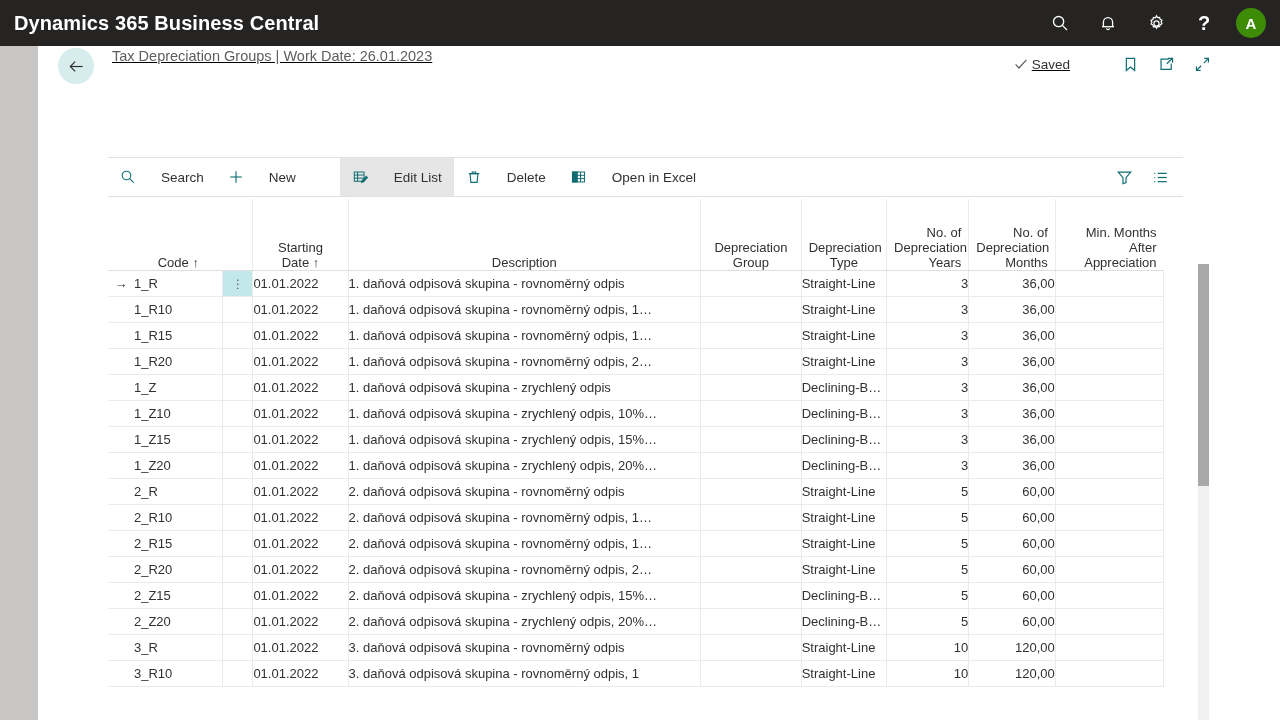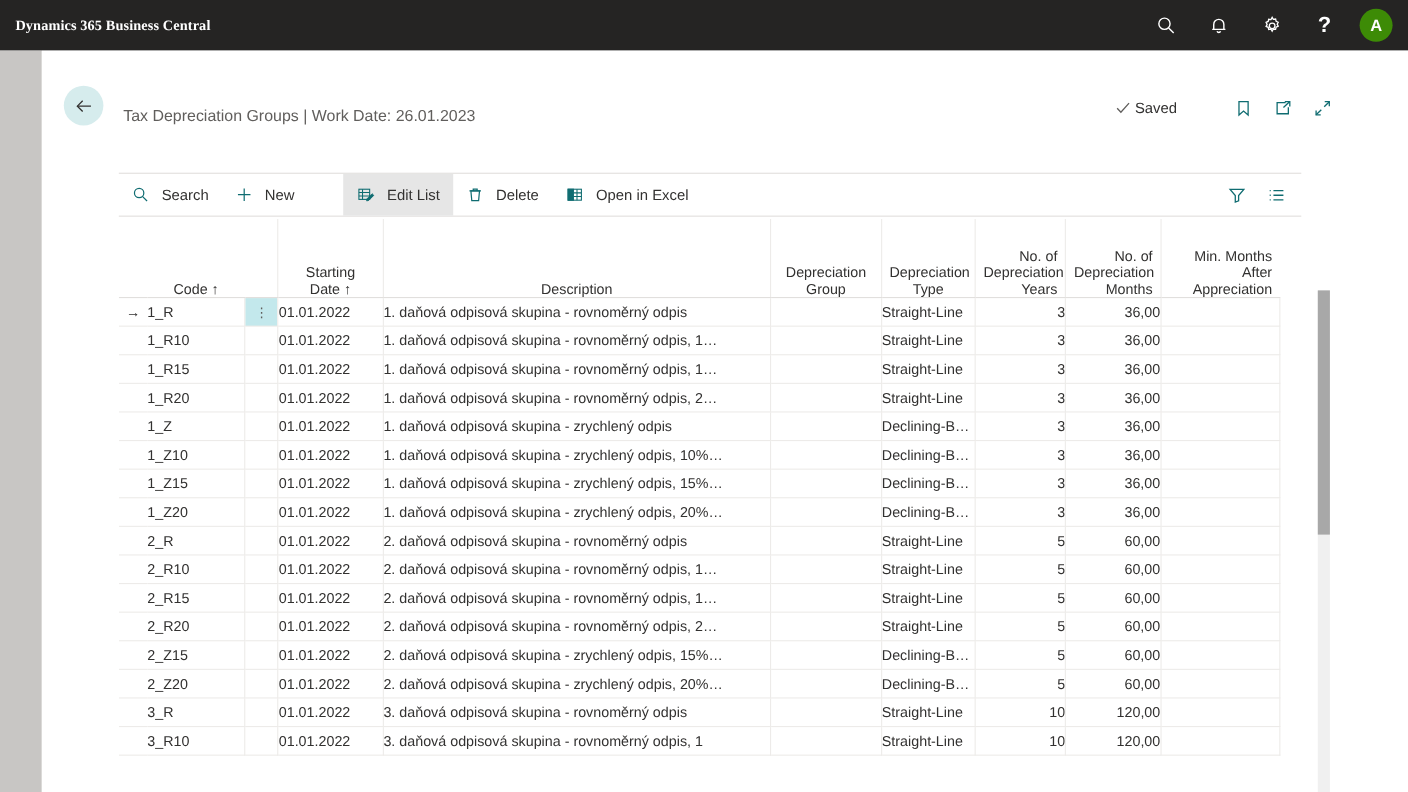--- a/index.html
+++ b/index.html
@@ -12,26 +12,25 @@
 
   
   .appbar {
     position: absolute; top: 0; left: 0;
     width: 1280px; height: 46px;
     background: #252423;
     display: flex; align-items: center;
   }
   .app-title {
     color: #ffffff;
-    font-size: 13px;
+    font-size: 20px;
     font-weight: bold;
     margin-left: 14px;
     letter-spacing: .1px;
     white-space: nowrap;
-    font-family: Liberation Serif, serif;
   }
   .appbar-right {
     margin-left: auto;
     display: flex; align-items: center;
     height: 46px;
     padding-right: 14px;
   }
   .appbar-btn {
     width: 48px; height: 46px;
     display: flex; align-items: center; justify-content: center;
@@ -55,23 +54,23 @@
     background: #c8c6c4;
   }
   .page {
     position: absolute; top: 46px; left: 38px;
     width: 1242px; height: 674px;
     background: #ffffff;
   }
 
   
   .page-header {
-    position: absolute; top: 16px; left: 20px;
+    position: absolute; top: 2px; left: 20px;
     width: 1160px; height: 52px;
-    display: flex; align-items: flex-end;
+    display: flex; align-items: flex-start; text-decoration: underline;
   }
   .back-btn {
     width: 36px; height: 36px; border-radius: 50%;
     background: #d6eced;
     display: flex; align-items: center; justify-content: center;
     flex: 0 0 auto;
   }
   .page-title {
     margin-left: 18px;
     font-size: 14.5px;
@@ -103,21 +102,21 @@
     border-top: 1px solid #e1dfdd;
     border-bottom: 1px solid #e1dfdd;
     display: flex; align-items: stretch;
   }
   .tb-item {
     display: flex; align-items: center;
     padding: 0 12px;
     font-size: 13.5px;
     color: #323130;
     white-space: nowrap;
-    gap: 11px;
+    gap: 25px;
   }
   .tb-item.active { background: #e6e6e6; margin-left: 32px; }
   .tb-item svg { display: block; flex: 0 0 auto; }
   .tb-right {
     margin-left: auto;
     display: flex; align-items: center;
     gap: 6px;
     padding-right: 8px;
   }
   .tb-right .tb-ic {

